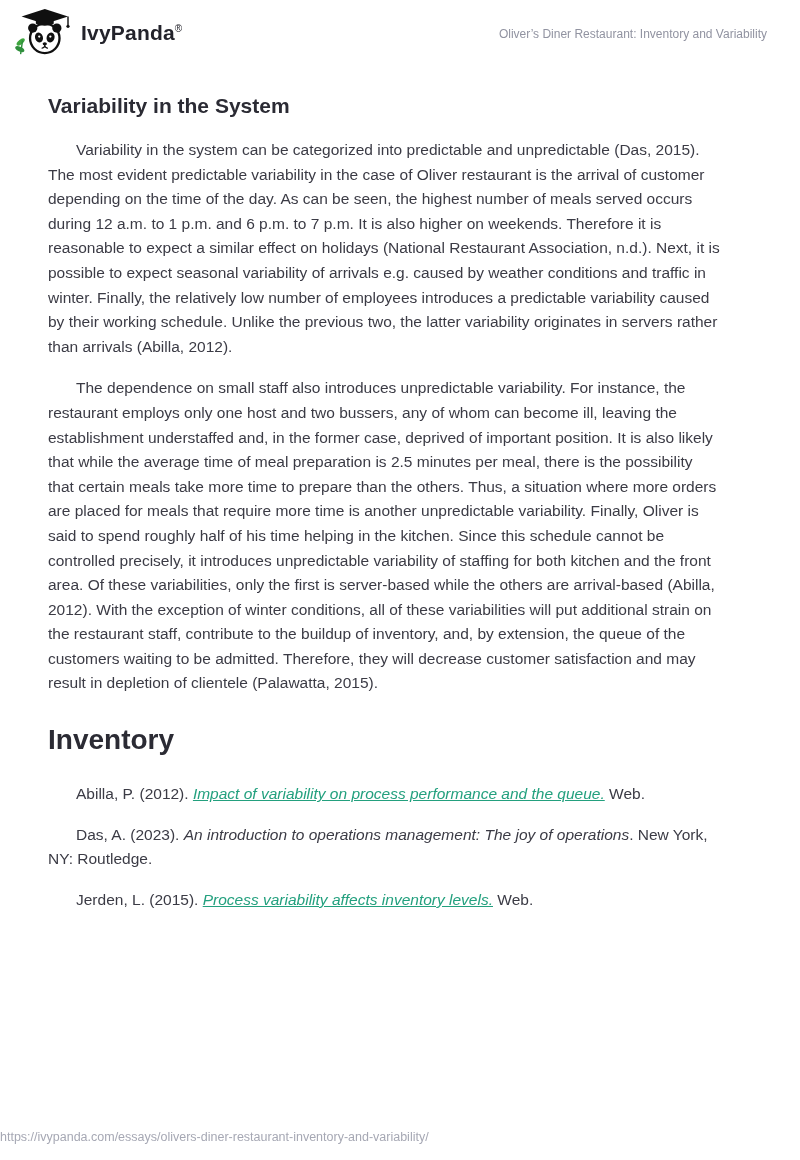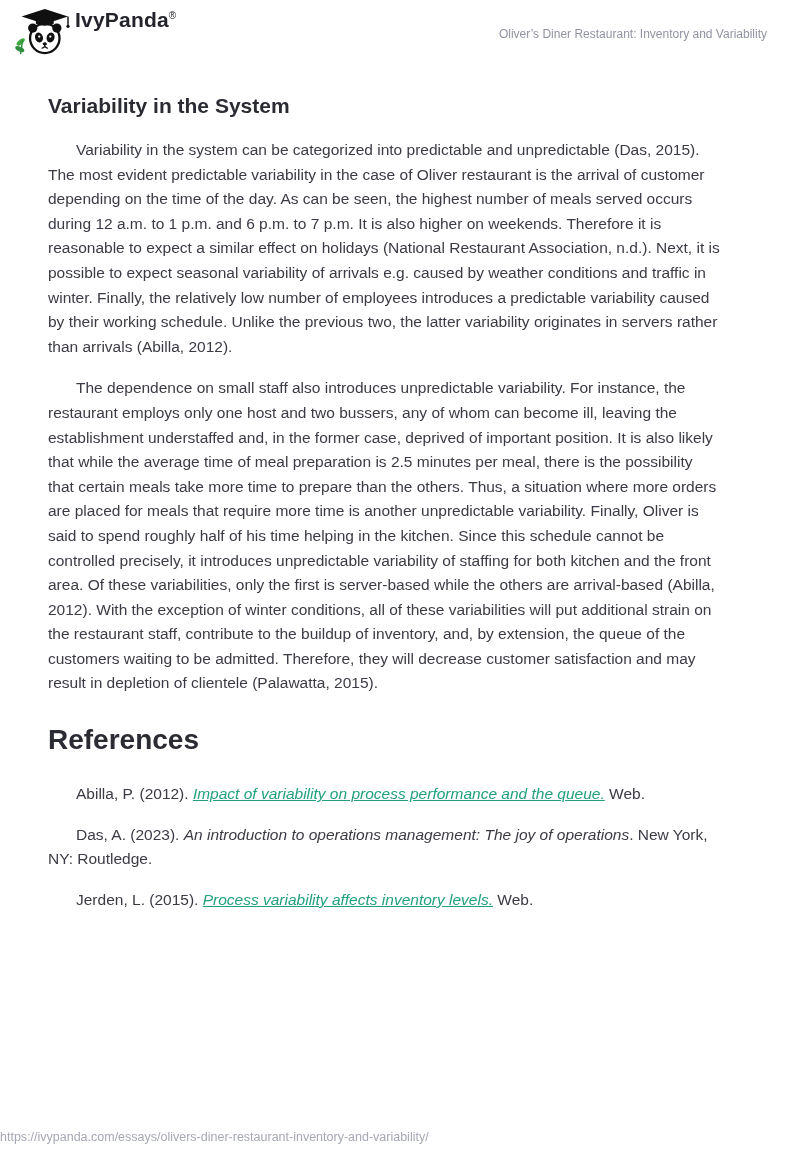--- a/index.html
+++ b/index.html
@@ -9,21 +9,21 @@
     font-family: "Liberation Sans", sans-serif;
     color: var(--text, #3b3b45);
   }
   .page { width: 800px; height: 1160px; display: flex; flex-direction: column; }
 
   
   .header {
     display: flex; align-items: center; justify-content: space-between;
     padding: 8px 33px 6px 14px;
   }
-  .brand { display: flex; gap: 3px; text-decoration: none; color: #1d1d24; cursor: pointer; }
+  .brand { display: flex; align-items: center; gap: 9px; text-decoration: none; color: #1d1d24; cursor: pointer; }
   .logo { width: 58px; height: 50px; display: inline-block; }
   .logo svg { width: 100%; height: 100%; display: block; }
   .brand-name { font-size: 21px; font-weight: bold; letter-spacing: 0.2px; color: #23232b; }
   .reg { font-size: 10px; vertical-align: super; font-weight: normal; }
   .doc-title { font-size: 12px; color: var(--muted, #9193a1); padding-top: 2px; }
 
   
   .content { padding: 22px 75px 0 48px; }
   .section-heading {
     font-size: 21px; font-weight: bold; color: #2b2b34;
@@ -93,21 +93,21 @@
     <div class="doc-title">Oliver’s Diner Restaurant: Inventory and Variability</div>
   </header>
 
   <main class="content">
 
     <h2 class="section-heading">Variability in the System</h2>
 
     <p class="body-para">Variability in the system can be categorized into predictable and unpredictable (Das, 2015). The most evident predictable variability in the case of Oliver restaurant is the arrival of customer depending on the time of the day. As can be seen, the highest number of meals served occurs during 12 a.m. to 1 p.m. and 6 p.m. to 7 p.m. It is also higher on weekends. Therefore it is reasonable to expect a similar effect on holidays (National Restaurant Association, n.d.). Next, it is possible to expect seasonal variability of arrivals e.g. caused by weather conditions and traffic in winter. Finally, the relatively low number of employees introduces a predictable variability caused by their working schedule. Unlike the previous two, the latter variability originates in servers rather than arrivals (Abilla, 2012).</p>
     <p class="body-para">The dependence on small staff also introduces unpredictable variability. For instance, the restaurant employs only one host and two bussers, any of whom can become ill, leaving the establishment understaffed and, in the former case, deprived of important position. It is also likely that while the average time of meal preparation is 2.5 minutes per meal, there is the possibility that certain meals take more time to prepare than the others. Thus, a situation where more orders are placed for meals that require more time is another unpredictable variability. Finally, Oliver is said to spend roughly half of his time helping in the kitchen. Since this schedule cannot be controlled precisely, it introduces unpredictable variability of staffing for both kitchen and the front area. Of these variabilities, only the first is server-based while the others are arrival-based (Abilla, 2012). With the exception of winter conditions, all of these variabilities will put additional strain on the restaurant staff, contribute to the buildup of inventory, and, by extension, the queue of the customers waiting to be admitted. Therefore, they will decrease customer satisfaction and may result in depletion of clientele (Palawatta, 2015).</p>
 
-    <h1 class="references-heading">References</h1>
+    <h1 class="references-heading">Inventory</h1>
 
     <p class="ref"><span>Abilla, P. (2012). </span><a class="ref-link">Impact of variability on process performance and the queue.</a><span> Web.</span></p>
 
     <p class="ref"><span>Das, A. (2023). </span><em class="ref-title">An introduction to operations management: The joy of operations</em><span>. New York, NY: Routledge.</span></p>
 
     <p class="ref"><span>Jerden, L. (2015). </span><a class="ref-link">Process variability affects inventory levels.</a><span> Web.</span></p>
 
 
   </main>
 

